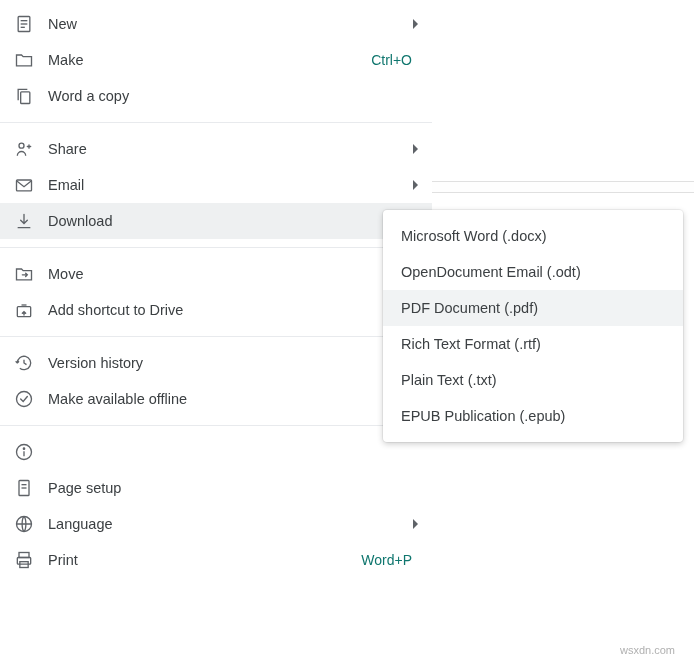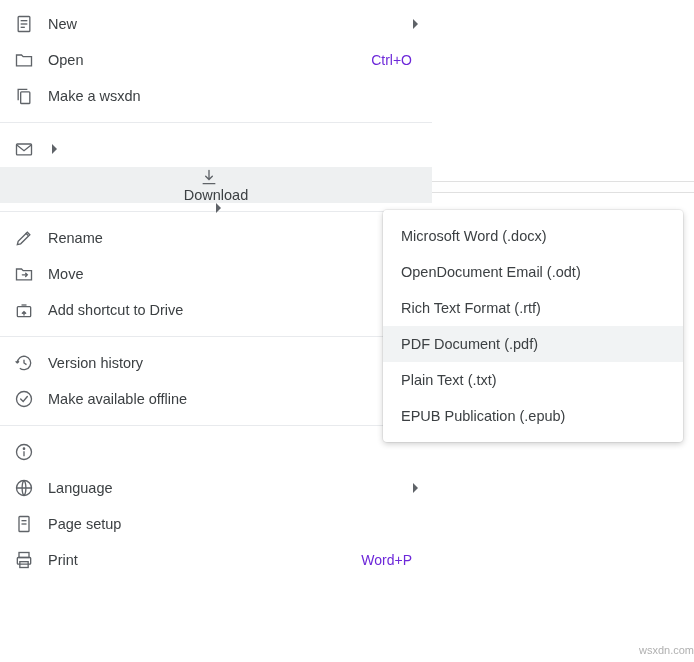--- a/index.html
+++ b/index.html
@@ -23,40 +23,39 @@
   .menu-item {
     display: flex;
     align-items: center;
     height: 36px;
     padding: 0 14px;
     cursor: pointer;
     position: relative;
   }
   .menu-item.highlight {
     background: #eef0f1;
-    flex-direction: column;
   }
   .menu-icon {
     width: 20px;
     height: 20px;
     margin-right: 14px;
     display: flex;
     align-items: center;
     justify-content: center;
     color: #5f6368;
     flex-shrink: 0;
   }
   .menu-icon svg { width: 20px; height: 20px; stroke: #5f6368; fill: none; stroke-width: 1.6; }
   .menu-label {
     flex: 1;
     color: #3c4043;
     font-size: 14.5px;
   }
   .menu-shortcut {
-    color: #6d28d9;
+    color: #0f766e;
     font-size: 14px;
     margin-right: 6px;
   }
   .submenu-arrow {
     width: 0; height: 0;
     border-top: 5px solid transparent;
     border-bottom: 5px solid transparent;
     border-left: 5px solid #5f6368;
     margin-left: 4px;
   }
@@ -94,21 +93,21 @@
     right: 0;
     top: 181px;
     height: 12px;
     border-top: 1px solid #e0e0e0;
     border-bottom: 1px solid #e0e0e0;
     background: #fefefe;
     z-index: 0;
   }
   .watermark {
     position: absolute;
-    right: 0;
+    right: 19px;
     bottom: 6px;
     font-size: 11px;
     color: #b0b0b0;
     z-index: 20;
     margin-left: 40px;
   }
 </style>
 </head>
 <body>
 
@@ -126,61 +125,64 @@
       </span>
       <span class="menu-label">New</span>
       <span class="submenu-arrow"></span>
     </div>
     <div class="menu-item">
       <span class="menu-icon">
         <svg viewBox="0 0 24 24">
           <path d="M3 6 L3 19 L21 19 L21 8 L11 8 L9 6 Z"></path>
         </svg>
       </span>
-      <span class="menu-label">Open</span>
+      <span class="menu-label">Make</span>
       <span class="menu-shortcut">Ctrl+O</span>
     </div>
     <div class="menu-item">
       <span class="menu-icon">
         <svg viewBox="0 0 24 24">
           <rect x="8" y="7" width="11" height="14" rx="1"></rect>
           <path d="M5 17 L5 4 L16 4"></path>
         </svg>
       </span>
-      <span class="menu-label">Make a wsxdn</span>
-    </div>
-    <div class="divider"></div>
+      <span class="menu-label">Word a copy</span>
+    </div>
+    <div class="divider"></div>
+    <div class="menu-item">
+      <span class="menu-icon">
+        <svg viewBox="0 0 24 24">
+          <circle cx="9" cy="8" r="3"></circle>
+          <path d="M4 20c0-3 2.5-5 5-5s5 2 5 5"></path>
+          <path d="M16 9l4 0M18 7l0 4" stroke-linecap="round"></path>
+        </svg>
+      </span>
+      <span class="menu-label">Share</span>
+      <span class="submenu-arrow"></span>
+    </div>
     <div class="menu-item">
       <span class="menu-icon">
         <svg viewBox="0 0 24 24">
           <rect x="3" y="6" width="18" height="13" rx="1"></rect>
           <path d="M3 7l9 7 9-7"></path>
         </svg>
       </span>
+      <span class="menu-label">Email</span>
       <span class="submenu-arrow"></span>
     </div>
     <div class="menu-item highlight">
       <span class="menu-icon">
         <svg viewBox="0 0 24 24">
           <path d="M12 4v10M8 11l4 4 4-4M5 20h14" stroke-linecap="round"></path>
         </svg>
       </span>
       <span class="menu-label">Download</span>
       <span class="submenu-arrow"></span>
     </div>
     <div class="divider"></div>
-    <div class="menu-item">
-      <span class="menu-icon">
-        <svg viewBox="0 0 24 24">
-          <path d="M4 20l4-1 11-11-3-3L5 16z"></path>
-          <path d="M14 6l3 3"></path>
-        </svg>
-      </span>
-      <span class="menu-label">Rename</span>
-    </div>
     <div class="menu-item">
       <span class="menu-icon">
         <svg viewBox="0 0 24 24">
           <path d="M3 6 L3 19 L21 19 L21 8 L11 8 L9 6 Z"></path>
           <path d="M10 13h6M14 11l2 2-2 2" stroke-linecap="round"></path>
         </svg>
       </span>
       <span class="menu-label">Move</span>
     </div>
     <div class="menu-item">
@@ -219,64 +221,64 @@
         <svg viewBox="0 0 24 24">
           <circle cx="12" cy="12" r="9"></circle>
           <line x1="12" y1="11" x2="12" y2="17"></line>
           <circle cx="12" cy="8" r="0.8" fill="#5f6368"></circle>
         </svg>
       </span>
     </div>
     <div class="menu-item">
       <span class="menu-icon">
         <svg viewBox="0 0 24 24">
-          <circle cx="12" cy="12" r="9"></circle>
-          <path d="M3 12h18M12 3c3 3 3 15 0 18M12 3c-3 3-3 15 0 18"></path>
-        </svg>
-      </span>
-      <span class="menu-label">Language</span>
-      <span class="submenu-arrow"></span>
-    </div>
-    <div class="menu-item">
-      <span class="menu-icon">
-        <svg viewBox="0 0 24 24">
           <rect x="6" y="3" width="12" height="18" rx="1"></rect>
           <line x1="9" y1="8" x2="15" y2="8"></line>
           <line x1="9" y1="12" x2="15" y2="12"></line>
         </svg>
       </span>
       <span class="menu-label">Page setup</span>
     </div>
     <div class="menu-item">
       <span class="menu-icon">
         <svg viewBox="0 0 24 24">
+          <circle cx="12" cy="12" r="9"></circle>
+          <path d="M3 12h18M12 3c3 3 3 15 0 18M12 3c-3 3-3 15 0 18"></path>
+        </svg>
+      </span>
+      <span class="menu-label">Language</span>
+      <span class="submenu-arrow"></span>
+    </div>
+    <div class="menu-item">
+      <span class="menu-icon">
+        <svg viewBox="0 0 24 24">
           <rect x="6" y="3" width="12" height="6"></rect>
           <rect x="4" y="9" width="16" height="8" rx="1"></rect>
           <rect x="7" y="14" width="10" height="7"></rect>
         </svg>
       </span>
       <span class="menu-label">Print</span>
       <span class="menu-shortcut">Word+P</span>
     </div>
   </div>
 
 <div class="submenu" id="submenu">
     <div class="submenu-item">
       <span>Microsoft Word (.docx)</span>
     </div>
     <div class="submenu-item">
       <span>OpenDocument Email (.odt)</span>
     </div>
-    <div class="submenu-item">
-      <span>Rich Text Format (.rtf)</span>
-    </div>
     <div class="submenu-item highlight">
       <span>PDF Document (.pdf)</span>
     </div>
     <div class="submenu-item">
+      <span>Rich Text Format (.rtf)</span>
+    </div>
+    <div class="submenu-item">
       <span>Plain Text (.txt)</span>
     </div>
     <div class="submenu-item">
       <span>EPUB Publication (.epub)</span>
     </div>
   </div>
 
 <div class="watermark">wsxdn.com</div>
 
 </body></html>

